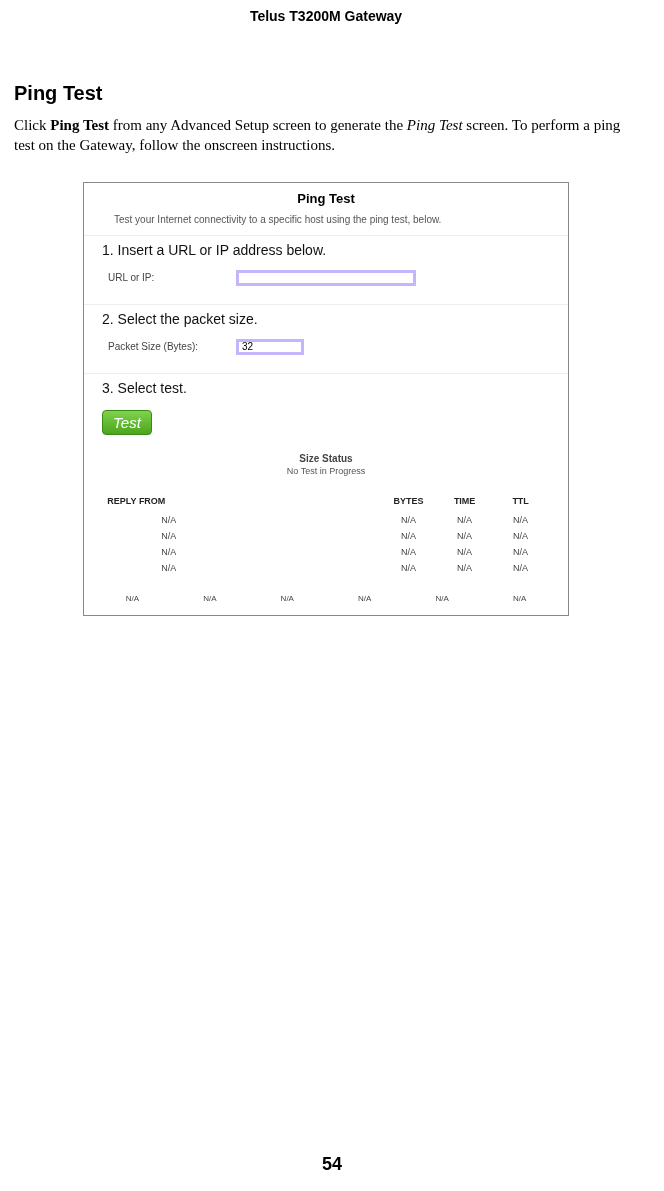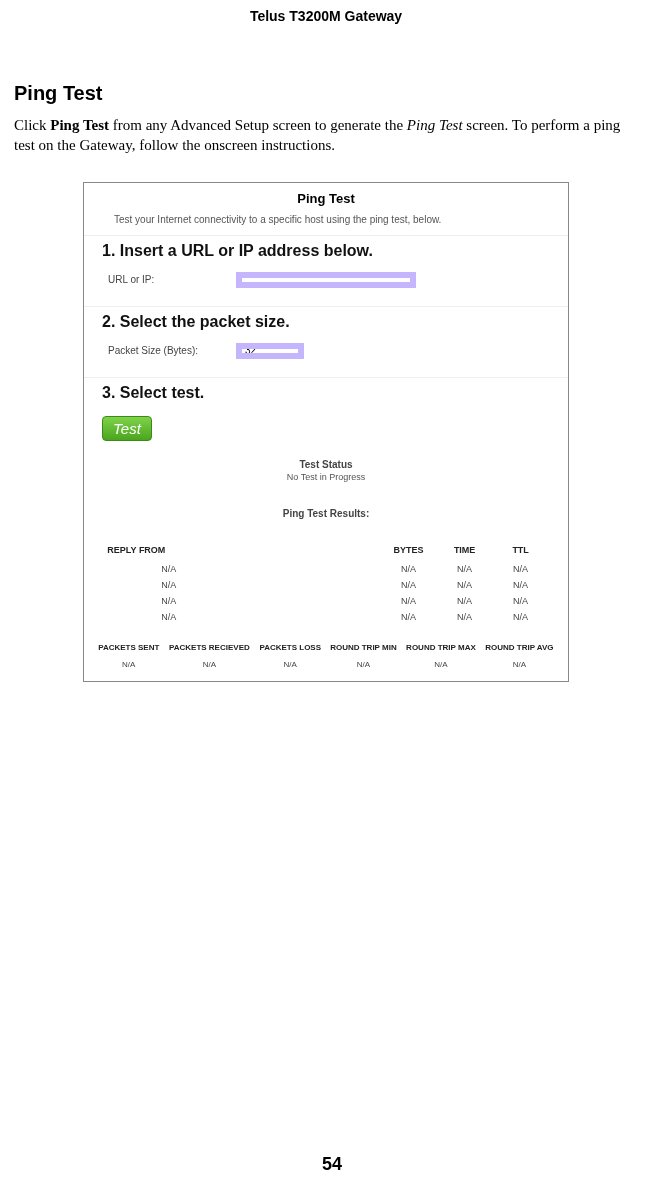--- a/index.html
+++ b/index.html
@@ -51,38 +51,38 @@
     font-size: 13px;
     padding: 8px 0 4px 0;
     font-family: Arial, sans-serif;
   }
   .shot-intro {
     font-size: 10px;
     color: #555;
     padding: 4px 18px 10px 30px;
   }
   .step-head {
-    font-size: 16px;
-    font-weight: bold;
+    font-size: 14px;
+    font-weight: normal;
     color: #111;
     padding: 6px 10px 6px 18px;
     border-top: 1px solid #eee;
   }
   .field-row {
     display: flex;
     align-items: center;
     padding: 6px 10px 18px 24px;
     font-size: 10px;
     color: #444;
     gap: 8px;
   }
   .field-label { width: 120px; }
   .field-input {
     height: 16px;
-    border: 6px solid #c4b5fd;
+    border: 3px solid #c4b5fd;
     background: #fff;
     font-size: 10px;
     padding: 0 3px;
     box-sizing: border-box;
   }
   .url-input { width: 180px; }
   .packet-input { width: 68px; }
   .test-btn {
     display: inline-block;
     margin: 8px 4px 8px 18px;
@@ -177,24 +177,23 @@
 
     <div class="step-head">2. Select the packet size.</div>
     <div class="field-row">
       <span class="field-label">Packet Size (Bytes):</span>
       <input class="field-input packet-input" value="32" style="">
     </div>
 
     <div class="step-head">3. Select test.</div>
     <span class="test-btn">Test</span>
 
-    <div class="sub-head">Test Status</div>
+    <div class="sub-head">Size Status</div>
     <div class="sub-sub">No Test in Progress</div>
 
-    <div class="sub-head mt">Ping Test Results:</div>
 
     <table class="results-table">
       <tbody>
           <tr>
         <th>REPLY FROM</th>
         <th class="r">BYTES</th>
         <th class="r">TIME</th>
         <th class="r">TTL</th>
       </tr>
       <tr>
@@ -220,28 +219,20 @@
         <td class="r">N/A</td>
         <td class="r">N/A</td>
         <td class="r">N/A</td>
       </tr>
     </tbody>
       </table>
 
 
     <table class="stats-table">
       <tbody>
-          <tr>
-        <th>PACKETS SENT</th>
-        <th>PACKETS RECIEVED</th>
-        <th>PACKETS LOSS</th>
-        <th>ROUND TRIP MIN</th>
-        <th>ROUND TRIP MAX</th>
-        <th>ROUND TRIP AVG</th>
-      </tr>
       <tr>
         <td>N/A</td>
         <td>N/A</td>
         <td>N/A</td>
         <td>N/A</td>
         <td>N/A</td>
         <td>N/A</td>
       </tr>
     </tbody>
       </table>

